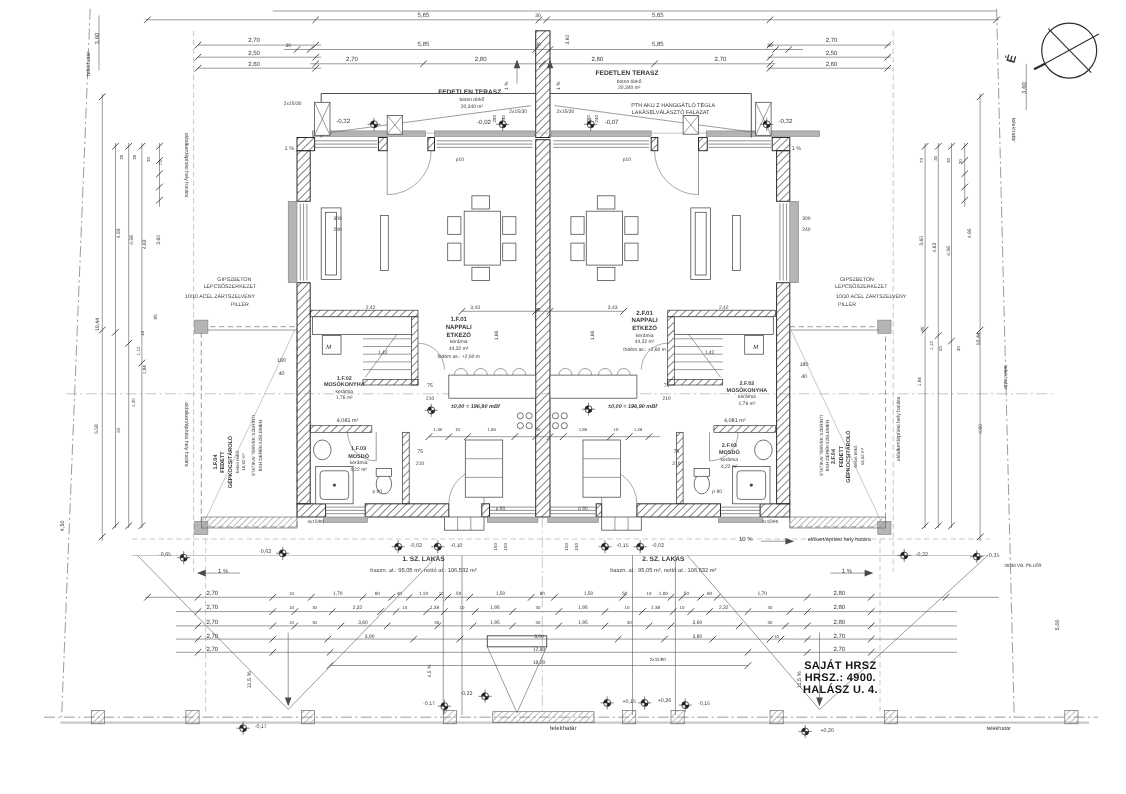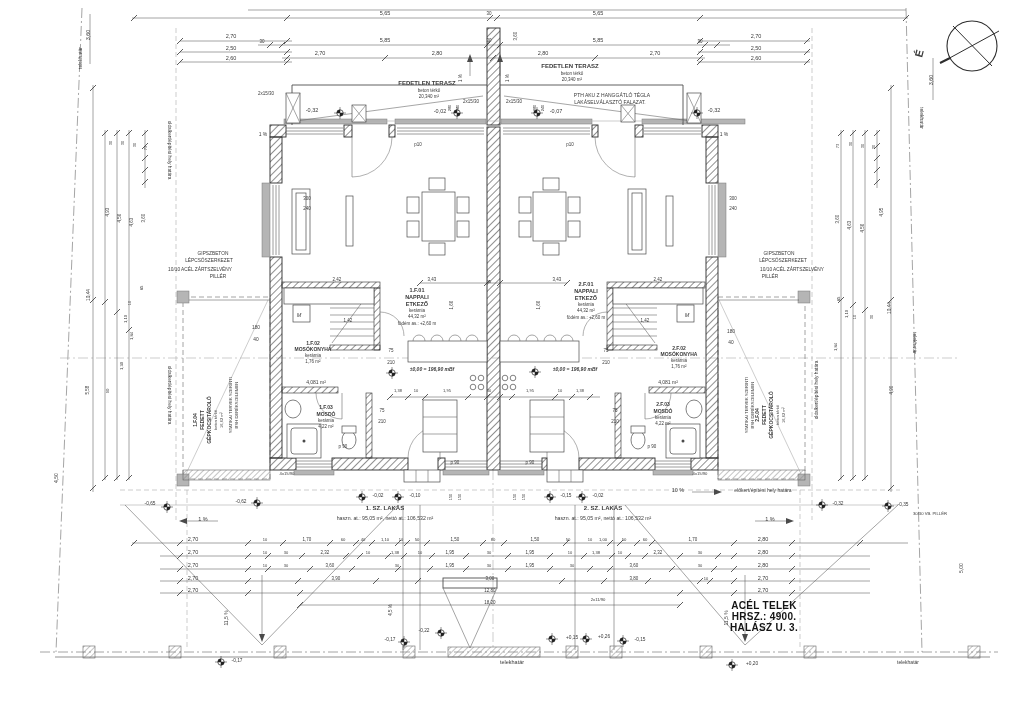--- a/index.html
+++ b/index.html
@@ -824,17 +824,17 @@
         <text x="848" y="314" font-size="4.2" text-anchor="middle" transform="rotate(-90 848 314)">1,10</text>
         <text x="856" y="317" font-size="4" text-anchor="middle" transform="rotate(-90 856 317)">10</text>
         <text x="873" y="317" font-size="4" text-anchor="middle" transform="rotate(-90 873 317)">30</text>
         <text x="837" y="347" font-size="4.2" text-anchor="middle" transform="rotate(-90 837 347)">1,84</text>
         <text x="893" y="390" font-size="4.5" text-anchor="middle" transform="rotate(-90 893 390)">4,90</text>
         <text x="963" y="568" font-size="5" text-anchor="middle" transform="rotate(-90 963 568)">5,00</text>
       </g>
 </svg>
 
 <div class="titleblock">
-  <div>ACÉL TELEK</div>
+  <div>SAJÁT HRSZ</div>
   <div>HRSZ.: 4900.</div>
-  <div>HALÁSZ U. 3.</div>
+  <div>HALÁSZ U. 4.</div>
 </div>
 </div>
 
 </body></html>

